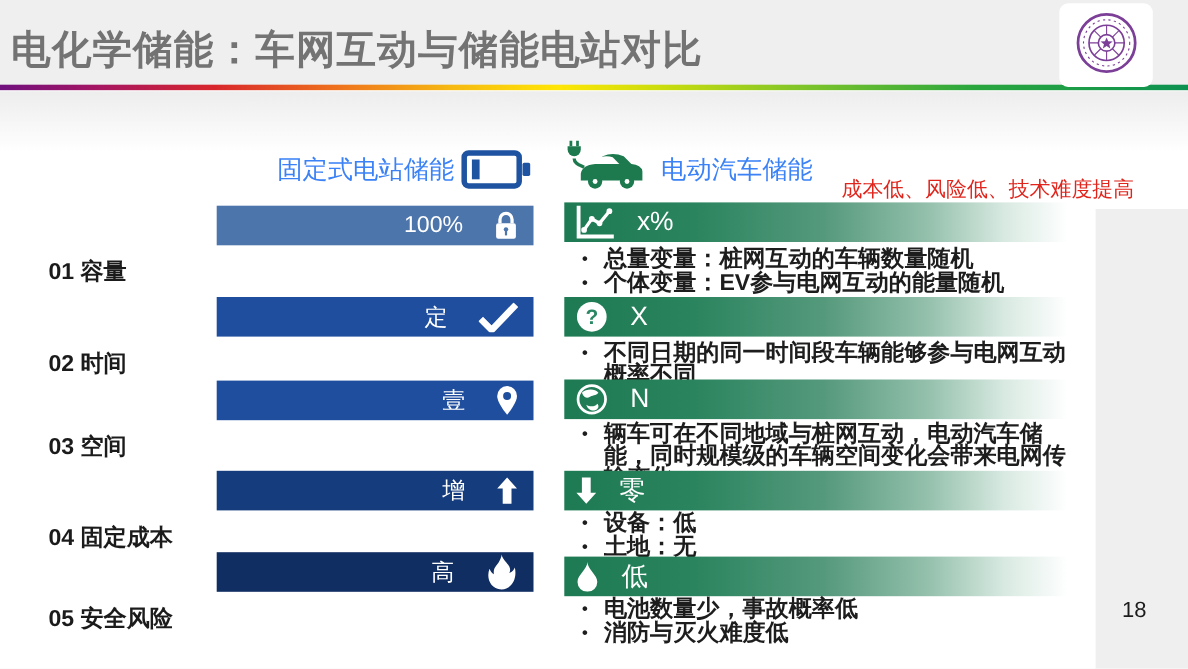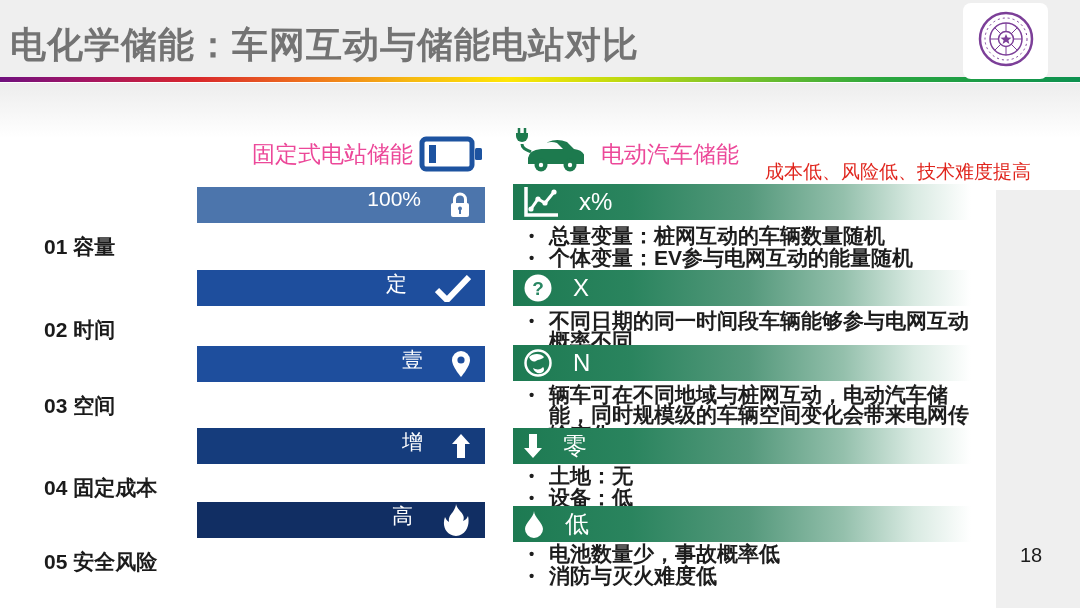--- a/index.html
+++ b/index.html
@@ -8,29 +8,29 @@
 
   .top-band{position:absolute;left:0;top:0;width:1080px;height:80px;background:#efefef;}
   .fade-strip{position:absolute;left:0;top:83px;width:1080px;height:55px;background:linear-gradient(#ededed,#ffffff);}
   .right-band{position:absolute;left:996px;top:190px;width:84px;height:418px;background:#efefef;}
 
   .title{position:absolute;left:10px;top:21px;font-size:36px;font-weight:bold;color:#737373;letter-spacing:1px;white-space:nowrap;}
   .rainbow{position:absolute;left:0;top:77px;width:1080px;height:5px;
     background:linear-gradient(90deg,#70117e 0%,#a41563 8%,#d8262c 18%,#ee6f1d 28%,#f6b912 38%,#ffe606 47%,#c8dc0e 56%,#7cc32a 68%,#2aa63e 82%,#0d9150 100%);}
   .logo-box{position:absolute;left:963px;top:3px;width:85px;height:76px;background:#ffffff;border-radius:8px;display:flex;align-items:center;justify-content:center;}
 
-  .hdr-label{position:absolute;top:139px;font-size:23px;color:#ec4899;white-space:nowrap;}
+  .hdr-label{position:absolute;top:139px;font-size:23px;color:#3b82f6;white-space:nowrap;}
   .hdr-station{left:252px;}
   .hdr-ev{left:601px;}
   .hdr-note{position:absolute;left:765px;top:159px;font-size:19px;color:#e0251d;white-space:nowrap;}
   .battery-pos{position:absolute;left:419px;top:134px;}
   .car-pos{position:absolute;left:510px;top:126px;}
 
   .row-label{position:absolute;left:44px;font-size:21px;font-weight:600;color:#1b1b1b;white-space:nowrap;margin-top:40px;}
-  .blue-bar{position:absolute;left:197px;width:288px;height:36px;display:flex;justify-content:flex-end;padding-right:14px;box-sizing:border-box;}
+  .blue-bar{position:absolute;left:197px;width:288px;height:36px;display:flex;align-items:center;justify-content:flex-end;padding-right:14px;box-sizing:border-box;}
   .blue-bar .bar-value{color:#ffffff;font-size:21px;margin-right:28px;}
   .bar-icon{display:flex;align-items:center;}
   .b1{background:#4c75ac;}
   .b2{background:#1e4e9d;}
   .b3{background:#1e4e9d;}
   .b4{background:#153c7c;}
   .b5{background:#112e63;}
 
   .green-bar{position:absolute;left:513px;width:472px;height:36px;display:flex;align-items:center;box-sizing:border-box;padding-left:10px;
     background:linear-gradient(90deg,#1d7a52 0%,#2a845e 25%,#55997c 50%,#94c0ac 70%,#d9eae2 85%,#ffffff 97%);}
@@ -182,22 +182,22 @@
   </div>
   <div class="green-bar" style="top:428px">
     <span class="bar-icon">
       <svg width="20" height="26" viewBox="0 0 20 26">
         <path d="M10 25 L1 15 H6 V1 H14 V15 H19 z" fill="#ffffff"></path>
       </svg>
     </span>
     <span class="bar-value">零</span>
   </div>
   <ul class="bullets" style="top:466px">
+    <li>设备：低</li>
     <li>土地：无</li>
-    <li>设备：低</li>
   </ul>
 
   <div class="row-label" style="top:508px">05 安全风险</div>
   <div class="blue-bar b5" style="top:502px">
     <span class="bar-value">高</span>
     <span class="bar-icon">
       <svg width="30" height="34" viewBox="0 0 30 34">
         <path d="M15 1 c1 5 5 7 7 11 c1 2 1 4 0 6 c3 -1 4 -3 5 -5 c2 8 -1 19 -12 20 C4 32 1 22 4 14 c1 2 2 4 4 5 c-1 -6 3 -8 5 -12 c1 -2 2 -4 2 -6 z" fill="#ffffff"></path>
       </svg>
     </span>

